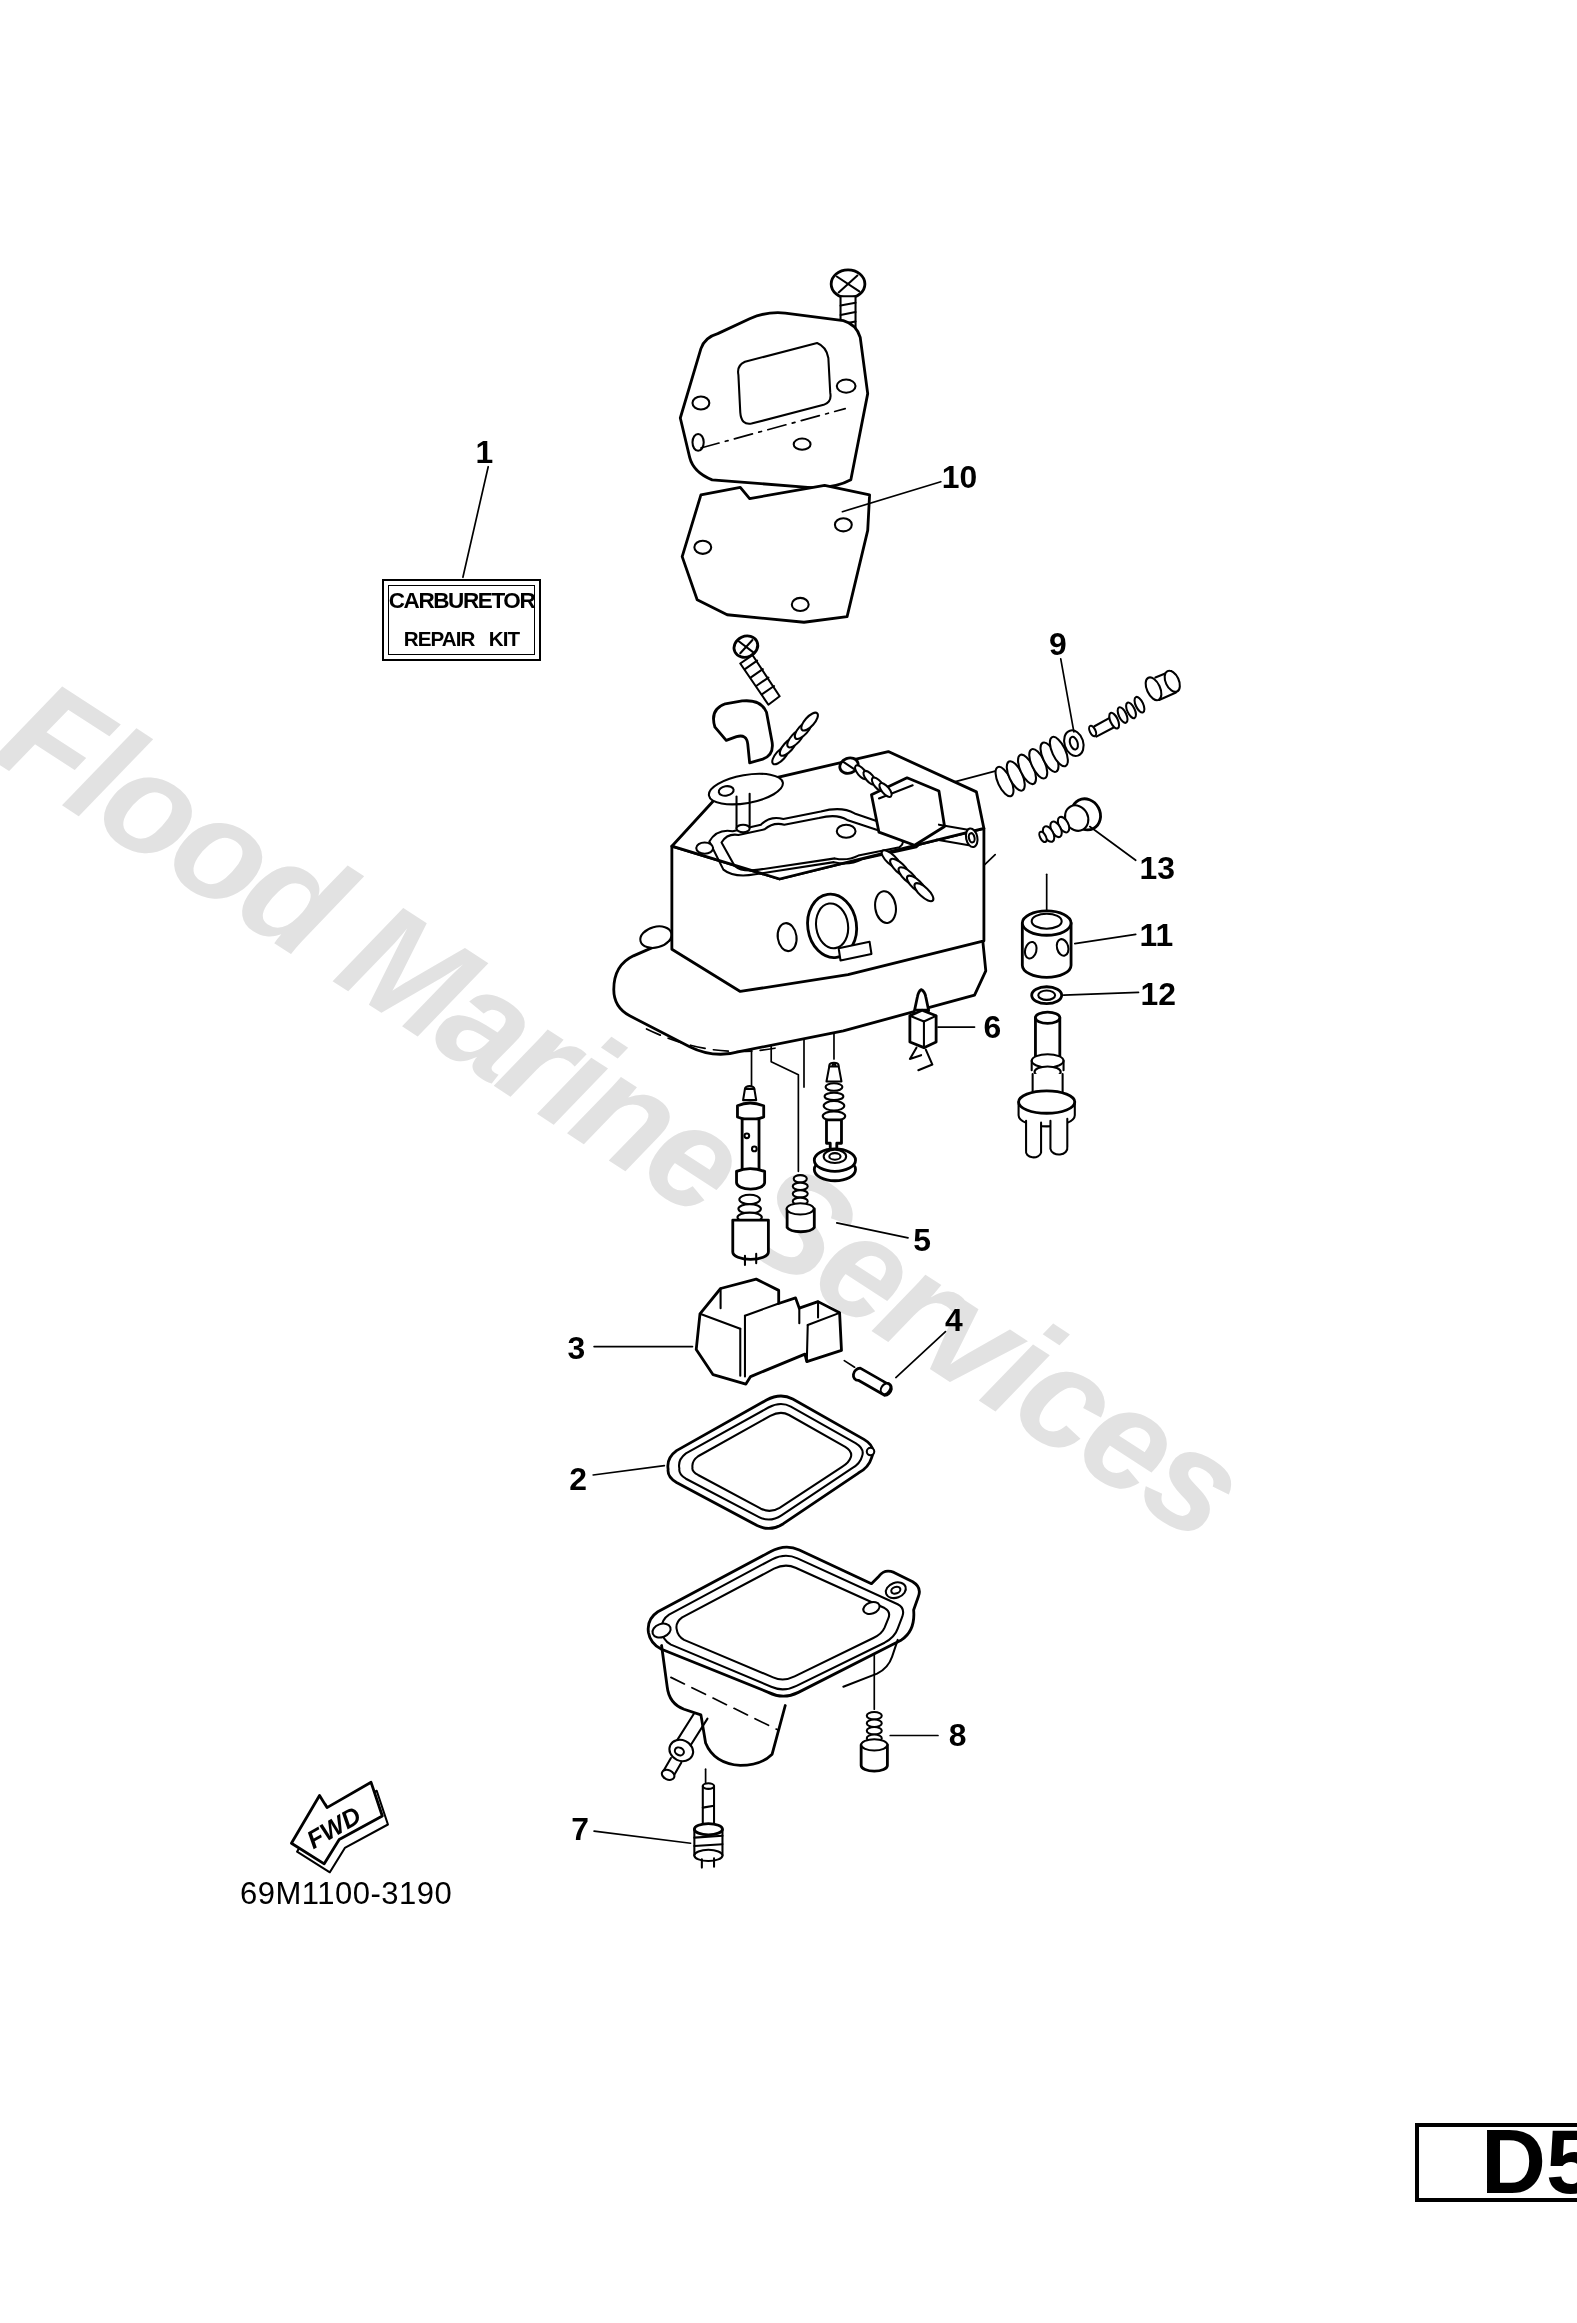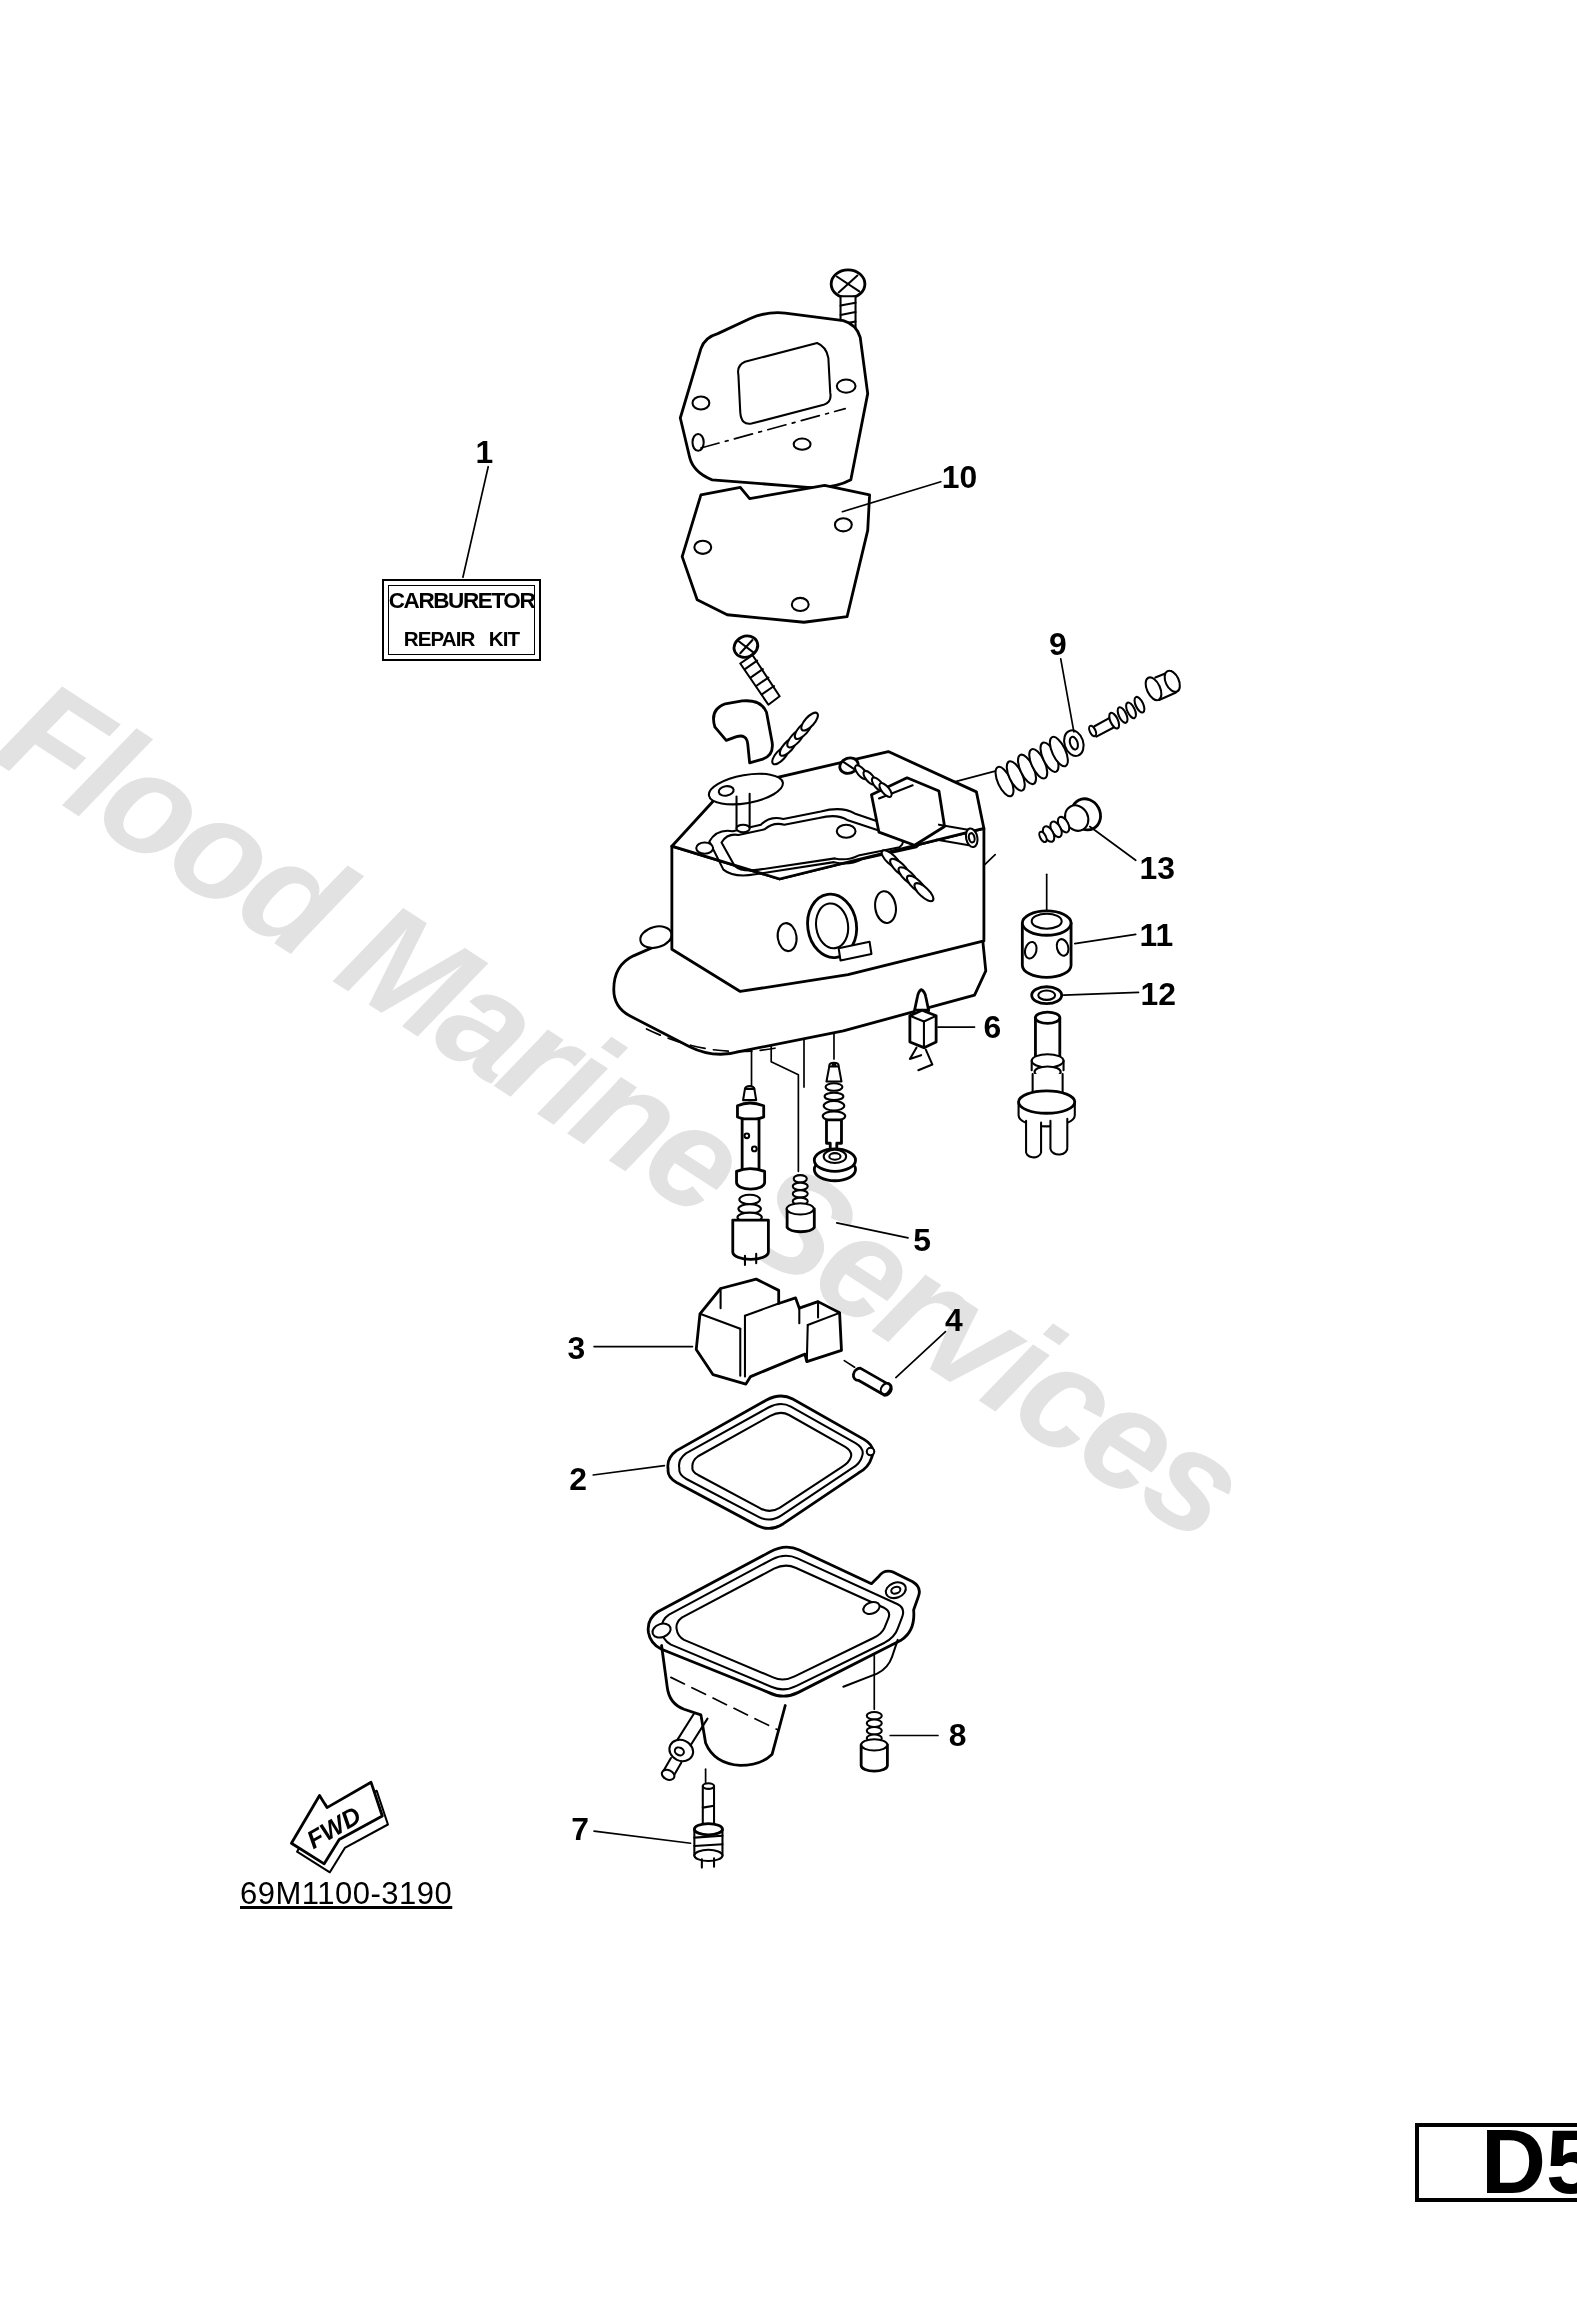--- a/index.html
+++ b/index.html
@@ -31,21 +31,21 @@
   .fwdtxt{font:700 italic 27px "Liberation Sans",sans-serif;fill:var(--ink);}
   
   .kitbox{position:absolute;left:382px;top:579px;width:159px;height:82px;
     border:2.8px solid var(--ink);background:var(--paper);padding:3.7px;}
   .kitbox .inner{width:100%;height:100%;border:1.9px solid var(--ink);
     display:flex;flex-direction:column;align-items:center;justify-content:center;gap:16px;}
   .kitbox .l1{font:700 22.5px/1 "Liberation Sans",sans-serif;letter-spacing:-1.4px;color:var(--ink);}
   .kitbox .l2{font:700 20.6px/1 "Liberation Sans",sans-serif;letter-spacing:-0.9px;word-spacing:9.4px;color:var(--ink);text-align:center;}
   
   .partcode{position:absolute;left:240px;top:1878px;font:400 31px/1 "Liberation Sans",sans-serif;
-    letter-spacing:0.5px;color:var(--ink);text-decoration:underline;}
+    letter-spacing:0.5px;color:var(--ink);}
   
   .pageref{position:absolute;left:1415px;top:2123px;width:234px;height:79px;
     border:4.7px solid var(--ink);background:var(--paper);
     font:700 90px/71px "Liberation Sans",sans-serif;color:var(--ink);
     padding-left:62px;overflow:hidden;}
 </style>
 </head>
 <body>
 
 <div class="stage">

